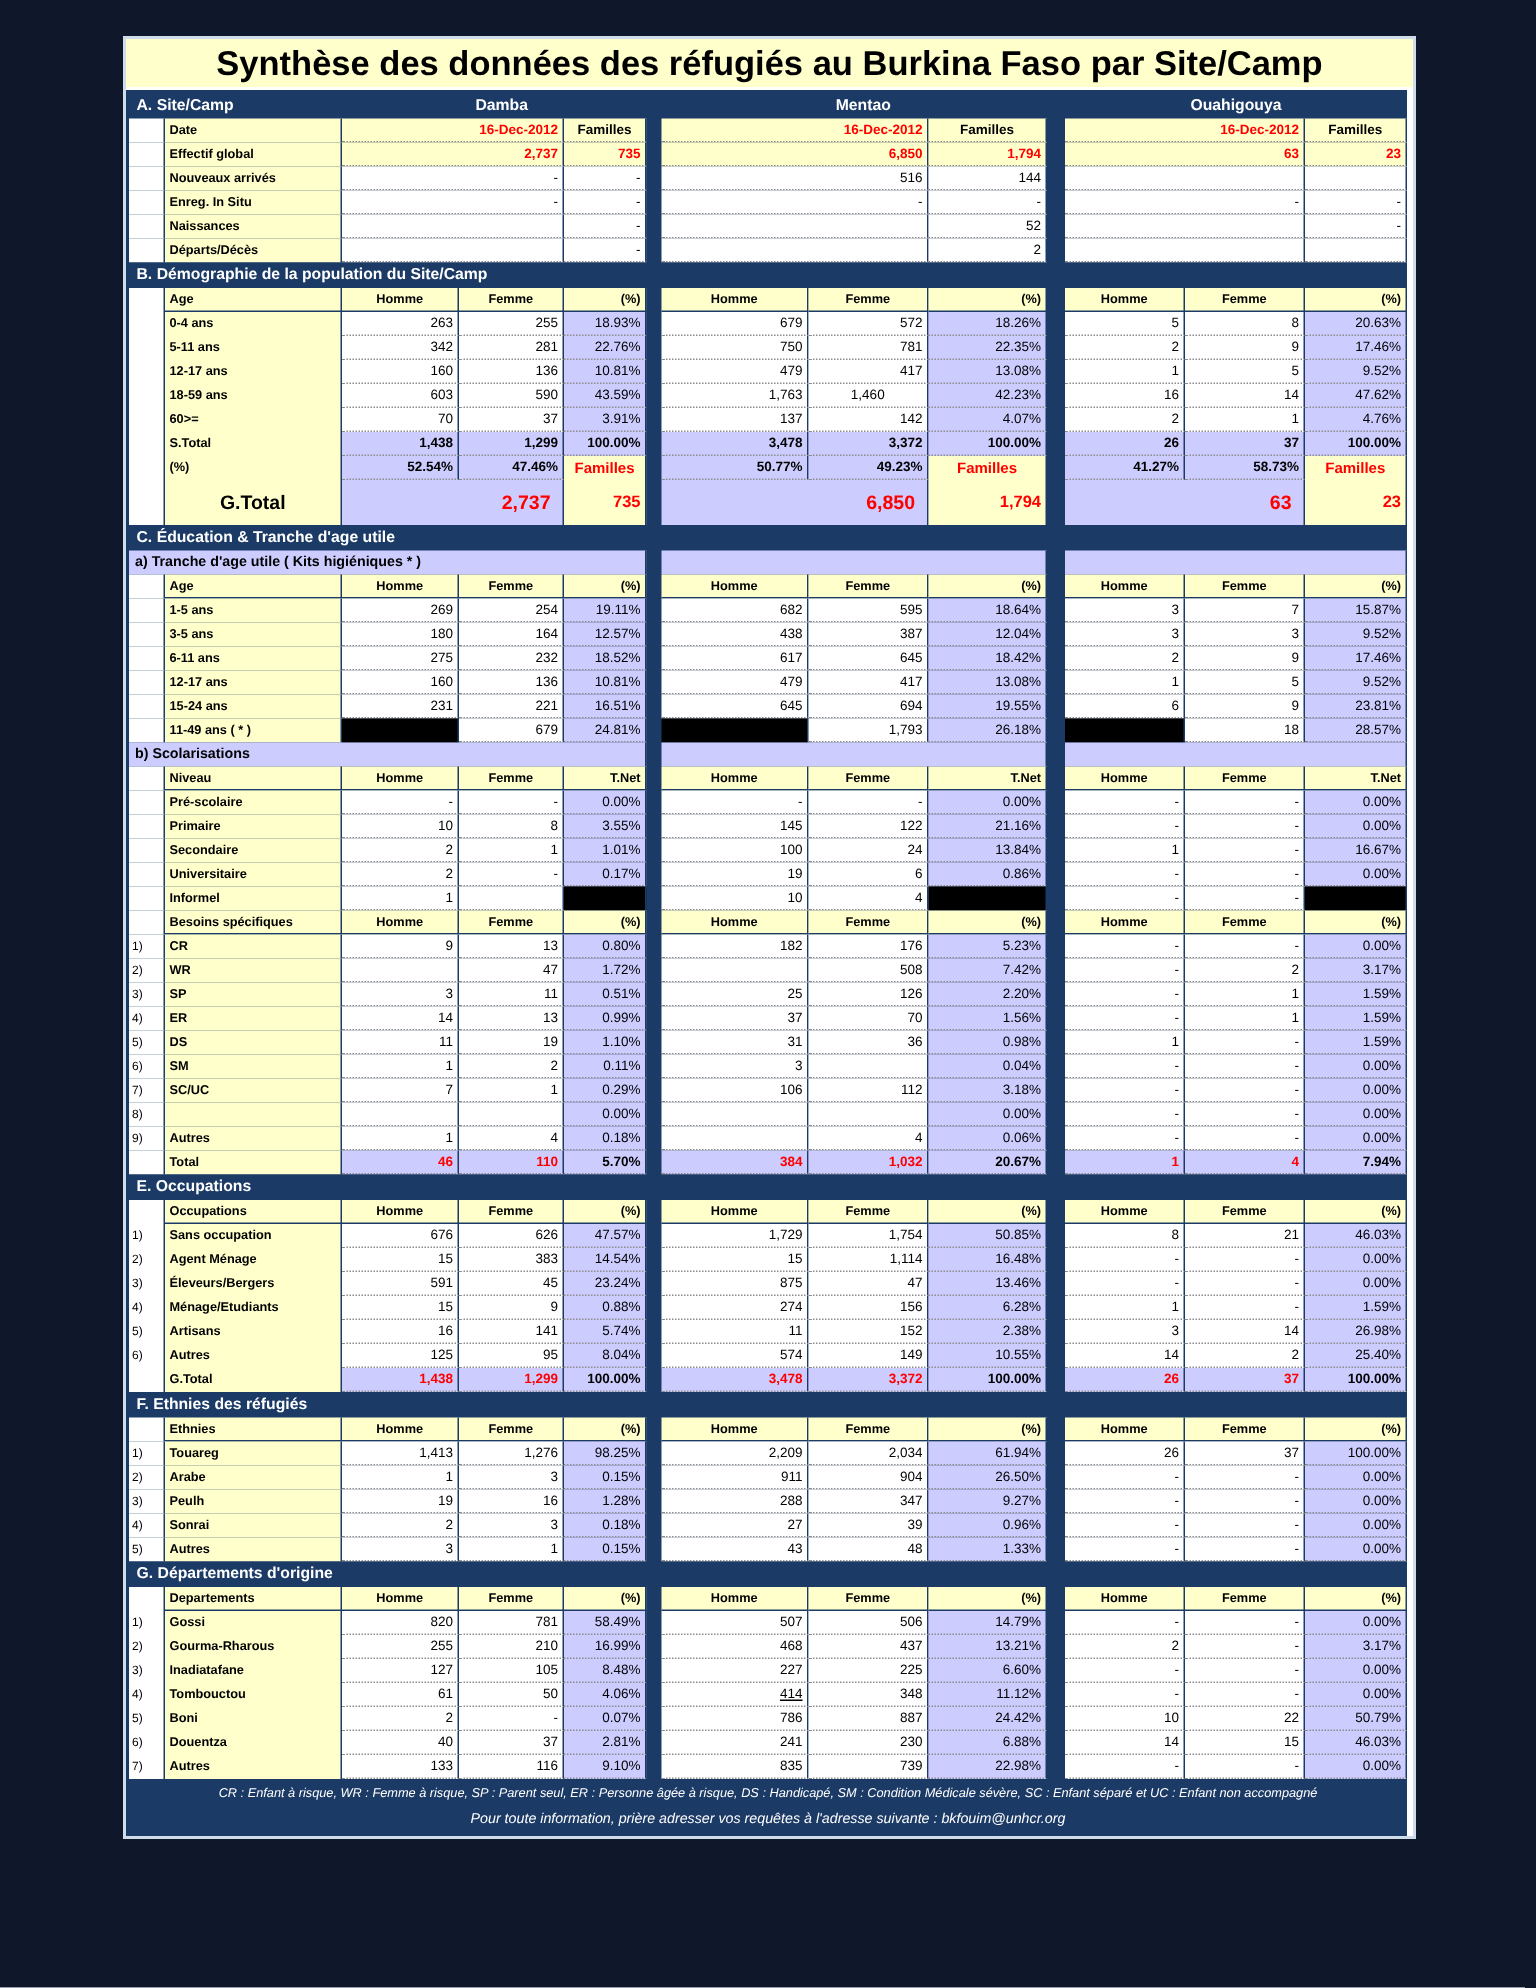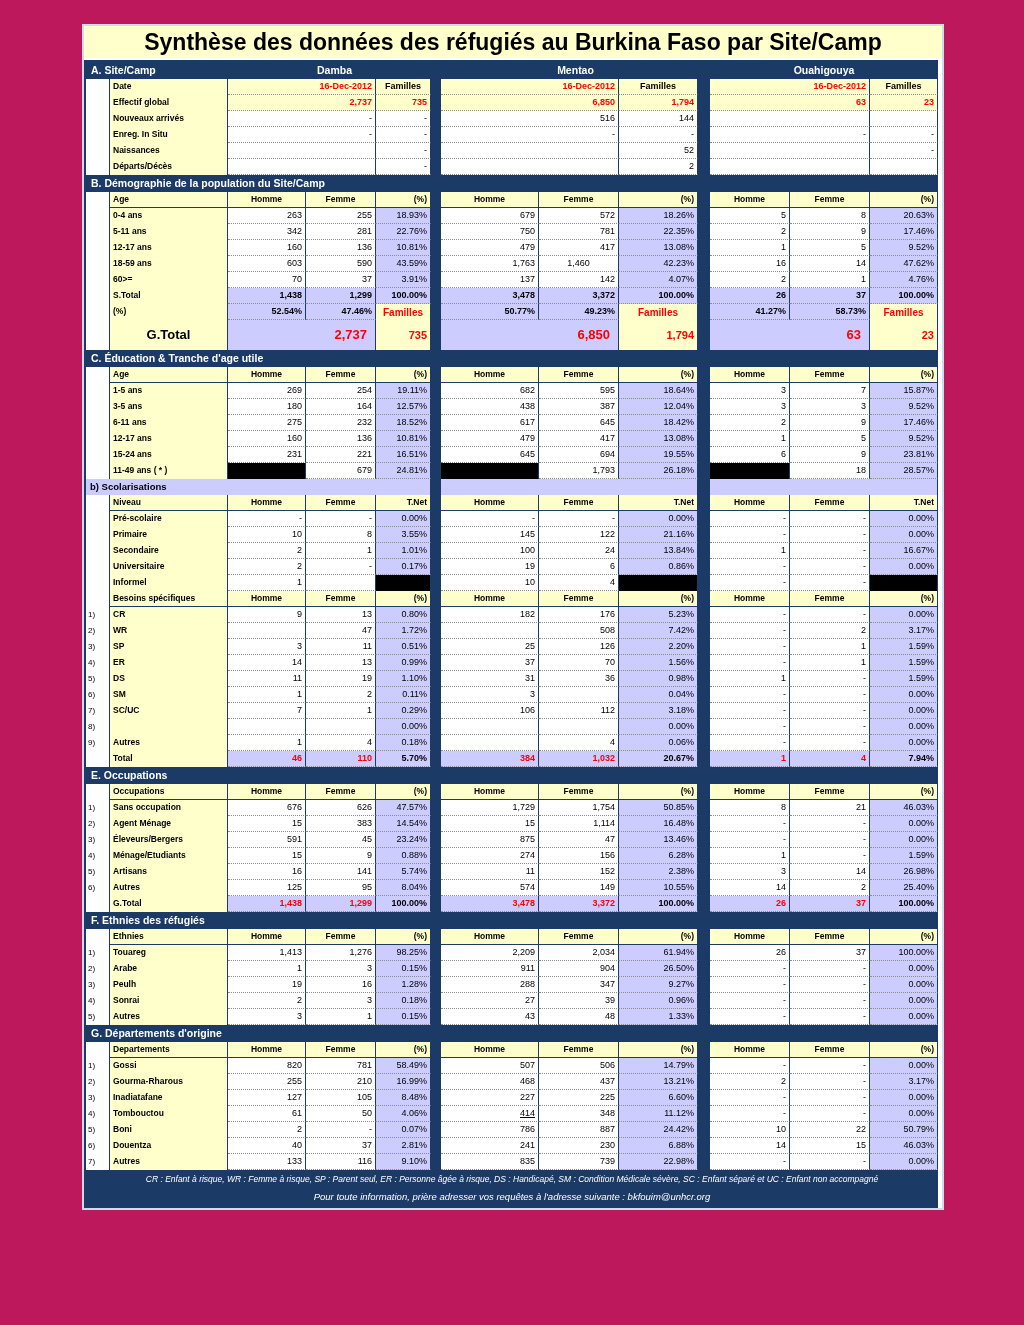--- a/index.html
+++ b/index.html
@@ -1,17 +1,17 @@
 <!DOCTYPE html>
 <html><head>
 <meta charset="utf-8">
 <style>
   html,body{margin:0;padding:0;background:#fff;}
   body{font-family:"Liberation Sans",sans-serif;}
-  .page{position:relative;width:1024px;height:1325px;background:#be185d;overflow:hidden;}
+  .page{position:relative;width:1024px;height:1325px;background:#0f172a;overflow:hidden;}
   .sheet{position:absolute;left:82px;top:24px;width:858px;border:2px solid #CFDCEA;background:#fff;}
   .title{background:#FFFFCC;color:#000;font-weight:700;font-size:23px;text-align:center;line-height:32px;height:32px;margin-bottom:2px;white-space:nowrap;overflow:hidden;}
   .tbl{background:#1B3A66;padding:2px;width:854px;box-sizing:border-box;}
   .tr{display:flex;height:16px;}
   .tr>*{height:100%;}
   .c{box-sizing:border-box;flex:none;overflow:hidden;white-space:nowrap;font-size:9px;line-height:15px;padding:0 3px;border-right:1px solid #1B3A66;color:#000;background:#fff;}
   .vst{display:flex;flex-direction:column;flex:none;}
   .hst{display:flex;flex:none;}
   .w{background:#fff}
   .y{background:#FFFFCC}
@@ -269,20 +269,27 @@
           </div>
           <div class="vst" style="width: 68px;">
             <div class="c y ce red b fam1" style="width: 68px; height: 18px;">Familles</div>
             <div class="c y ra red b fam2" style="width: 68px; height: 28px;">23</div>
           </div>
         </div>
         <div class="tr" style="height: 17px;">
           <div class="c bar barl" style="width: 852px;">C. Éducation &amp; Tranche d'age utile</div>
         </div>
         <div class="tr" style="height: 16px;">
+          <div class="c sub" style="width: 345px;">a) Tranche d'age utile ( Kits higiéniques * )</div>
+          <div class="c gapc" style="width: 10px;"></div>
+          <div class="c sub" style="width: 257px;"></div>
+          <div class="c gapc" style="width: 12px;"></div>
+          <div class="c sub" style="width: 228px;"></div>
+        </div>
+        <div class="tr" style="height: 16px;">
           <div class="c numc" style="width: 24px;"></div>
           <div class="c lab hb" style="width: 118px;">Age</div>
           <div class="c hb ce" style="width: 78px;">Homme</div>
           <div class="c hb ce" style="width: 70px;">Femme</div>
           <div class="c hb ra" style="width: 55px;">(%)</div>
           <div class="c gapc" style="width: 10px;"></div>
           <div class="c hb ce" style="width: 98px;">Homme</div>
           <div class="c hb ce" style="width: 80px;">Femme</div>
           <div class="c hb ra" style="width: 79px;">(%)</div>
           <div class="c gapc" style="width: 12px;"></div>

